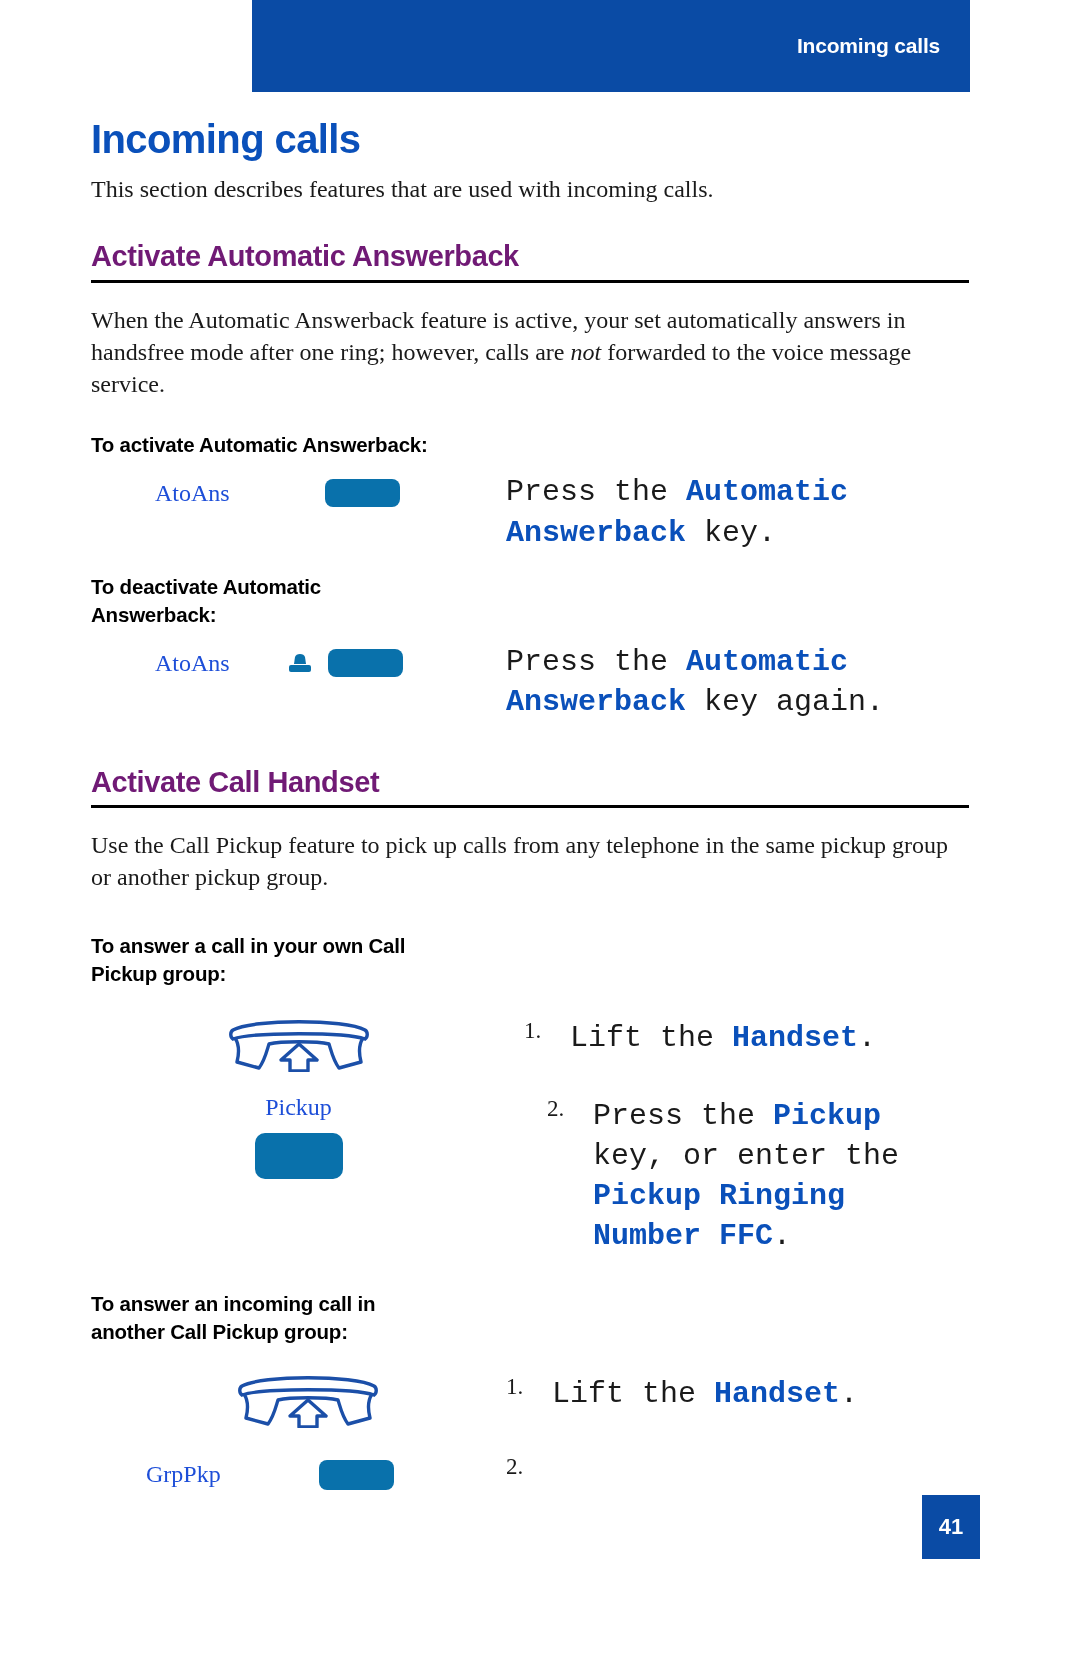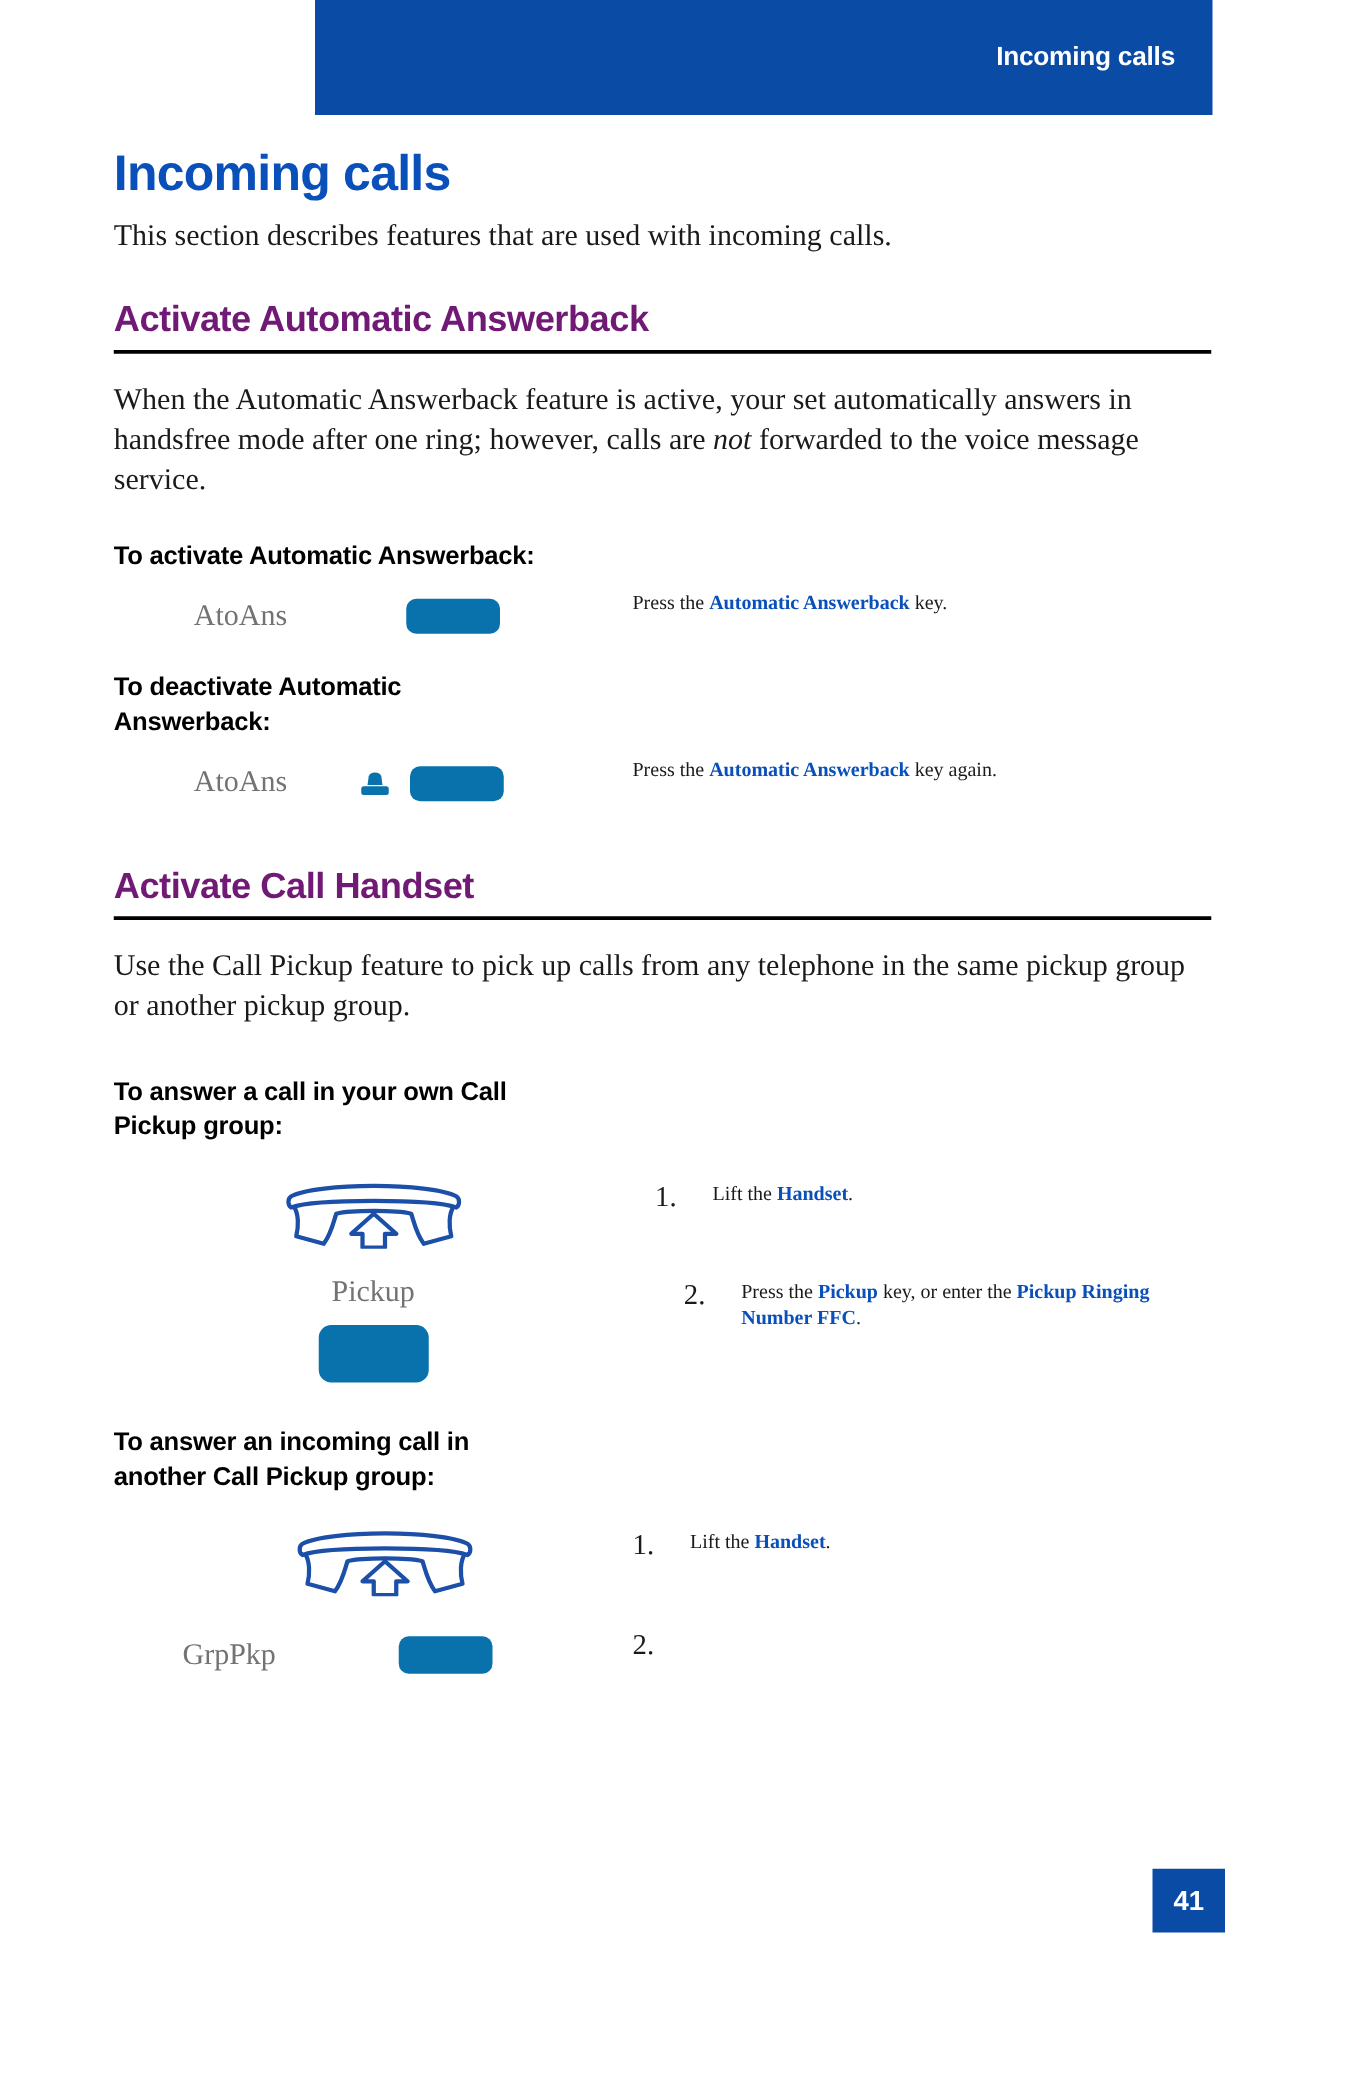--- a/index.html
+++ b/index.html
@@ -121,31 +121,32 @@
     align-items: flex-start;
     padding-top: 2px;
   }
   .step-num {
     width: 46px;
     flex: 0 0 46px;
     font-size: 23px;
     color: #1a1a1a;
   }
   .instr {
-    font-size: 16px;
+    font-size: 30px;
     line-height: 1.34;
     color: #1a1a1a;
+    font-family: Liberation Mono, monospace;
   }
   .instr b { color: #0a50ba; font-weight: bold; }
 
   
   .key-label {
     font-family: "Liberation Serif", serif;
     font-size: 24px;
-    color: #737373;
+    color: #1d4ed8;
   }
   .key-blob {
     background: #0971ab;
     border-radius: 8px;
   }
   .blob-wide {
     width: 75px;
     height: 28px;
   }
   .blob-tall {
@@ -159,21 +160,21 @@
   }
 
   .handset-icon svg { display: block; }
 
   
   .folio {
     position: absolute;
     left: 922px;
     top: 1495px;
     width: 58px;
-    height: 51px;
+    height: 64px;
     background: #0a4ba5;
     display: flex;
     align-items: center;
     justify-content: center;
   }
   .folio .folio-num {
     color: #ffffff;
     font-family: "Liberation Sans", sans-serif;
     font-weight: bold;
     font-size: 22px;

